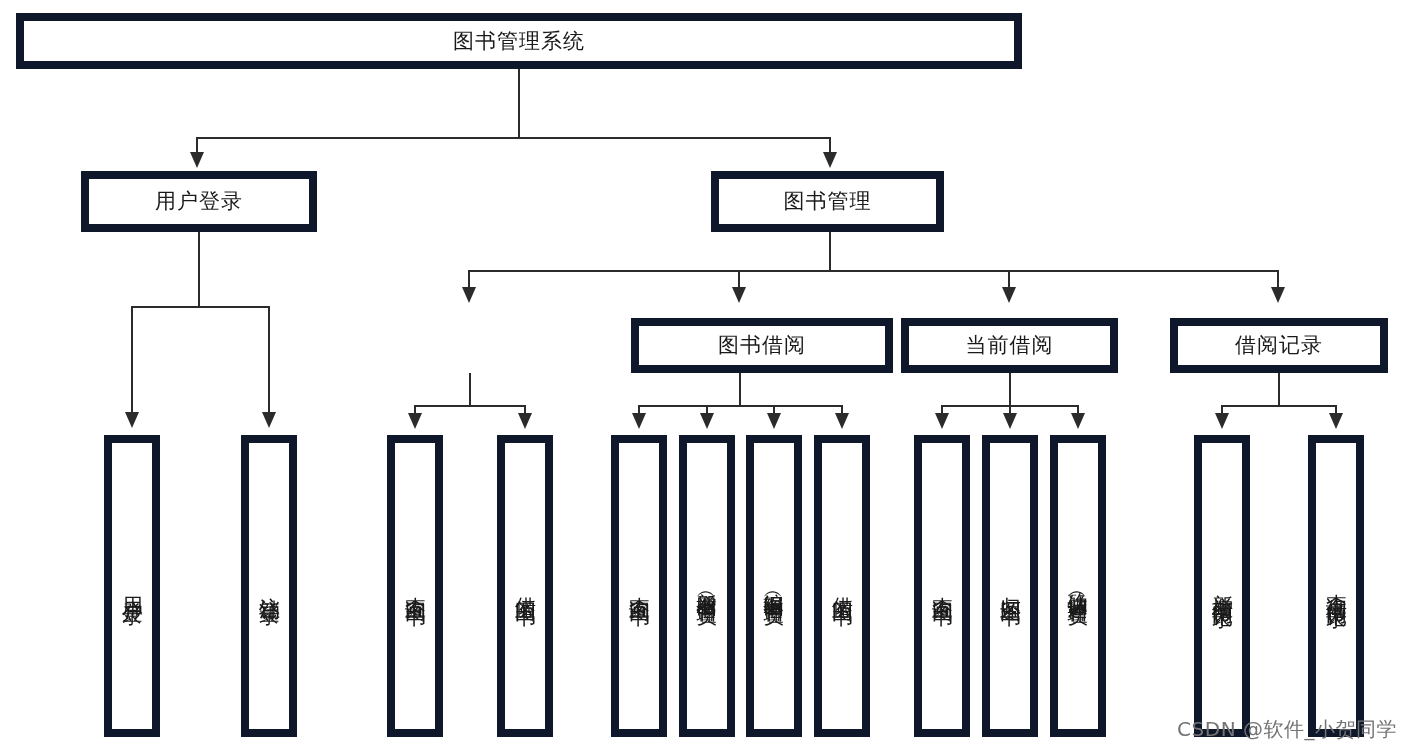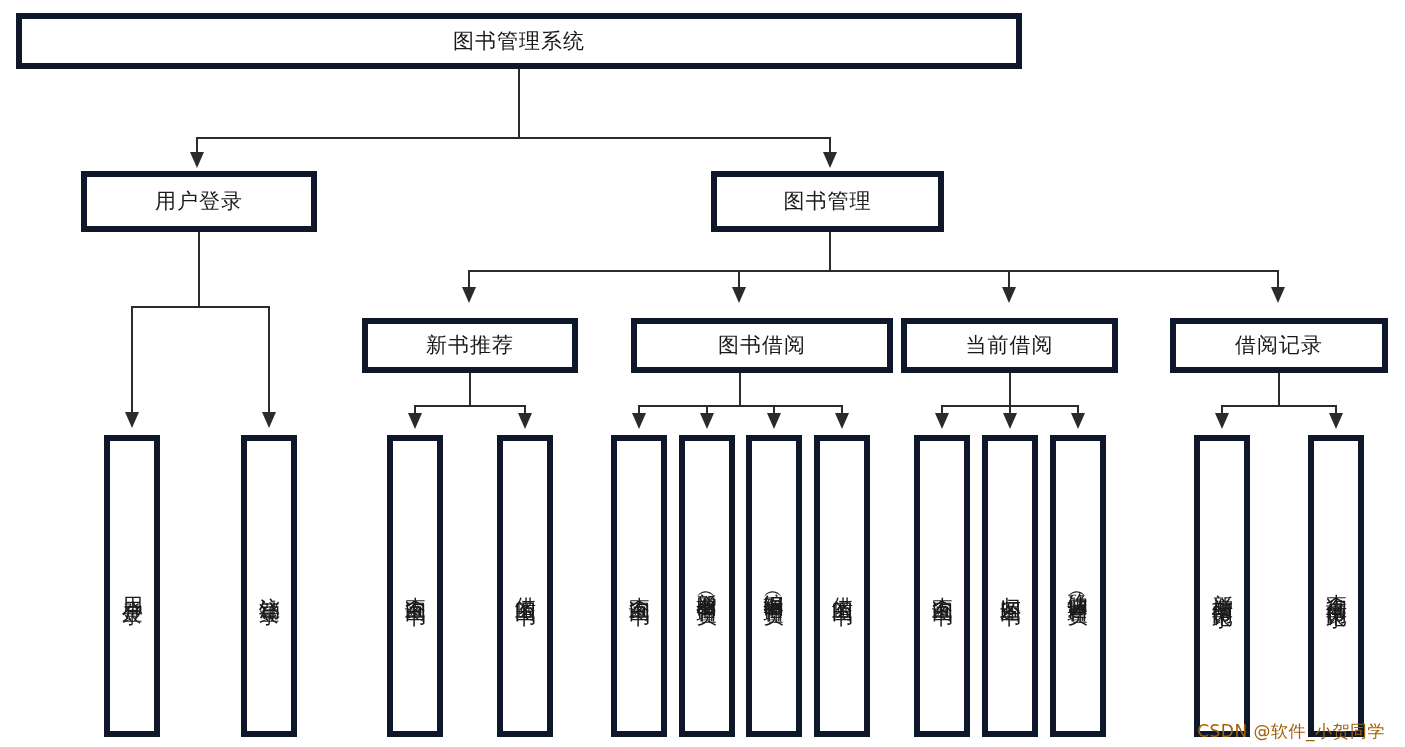--- a/index.html
+++ b/index.html
@@ -13,21 +13,21 @@
     width:1405px;
     height:747px;
     background:#ffffff;
     overflow:hidden;
   }
   
   .node{
     position:absolute;
     box-sizing:border-box;
     background:#ffffff;
-    border:6px solid #0f172a;
+    border:8px solid #0f172a;
     display:flex;
     align-items:center;
     justify-content:center;
     text-align:center;
   }
   .node .label{
     font-size:21px;
     line-height:1.15;
     letter-spacing:1px;
     color:#1a1a1a;
@@ -65,24 +65,24 @@
   .arrow{
     position:absolute;
     width:0;height:0;
     border-left:7px solid transparent;
     border-right:7px solid transparent;
     border-top:16px solid #2b2b2b;
   }
   
   #watermark{
     position:absolute;
-    right:20px;
+    right:8px;
     bottom:4px;
-    font-size:17px;
-    color:#a16207;
+    font-size:20px;
+    color:#737373;
     letter-spacing:0.5px;
     white-space:nowrap;
     pointer-events:none;
   }
 </style>
 </head>
 <body>
 
 <div id="canvas">
 
@@ -117,23 +117,20 @@
 
   <div class="vline" style="left:468px;top:270px;height:19px;"></div>
   <div class="arrow" style="left:462px;top:287px;"></div>
   <div class="vline" style="left:738px;top:270px;height:19px;"></div>
   <div class="arrow" style="left:732px;top:287px;"></div>
   <div class="vline" style="left:1008px;top:270px;height:19px;"></div>
   <div class="arrow" style="left:1002px;top:287px;"></div>
   <div class="vline" style="left:1277px;top:270px;height:19px;"></div>
   <div class="arrow" style="left:1271px;top:287px;"></div>
 
-  <div class="node" style="left:362px;top:318px;width:216px;height:55px;">
-    <span class="label">新书推荐</span>
-  </div>
   <div class="node" style="left:631px;top:318px;width:262px;height:55px;">
     <span class="label">图书借阅</span>
   </div>
   <div class="node" style="left:1170px;top:318px;width:218px;height:55px;">
     <span class="label">借阅记录</span>
   </div>
   <div class="node" style="left:901px;top:318px;width:217px;height:55px;">
     <span class="label">当前借阅</span>
   </div>
 

